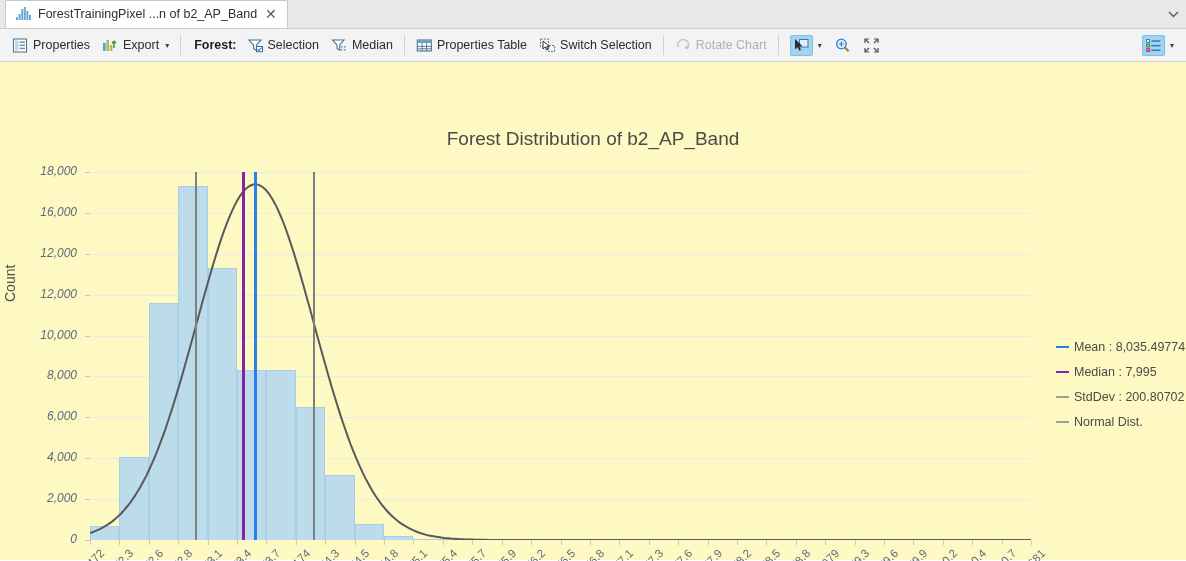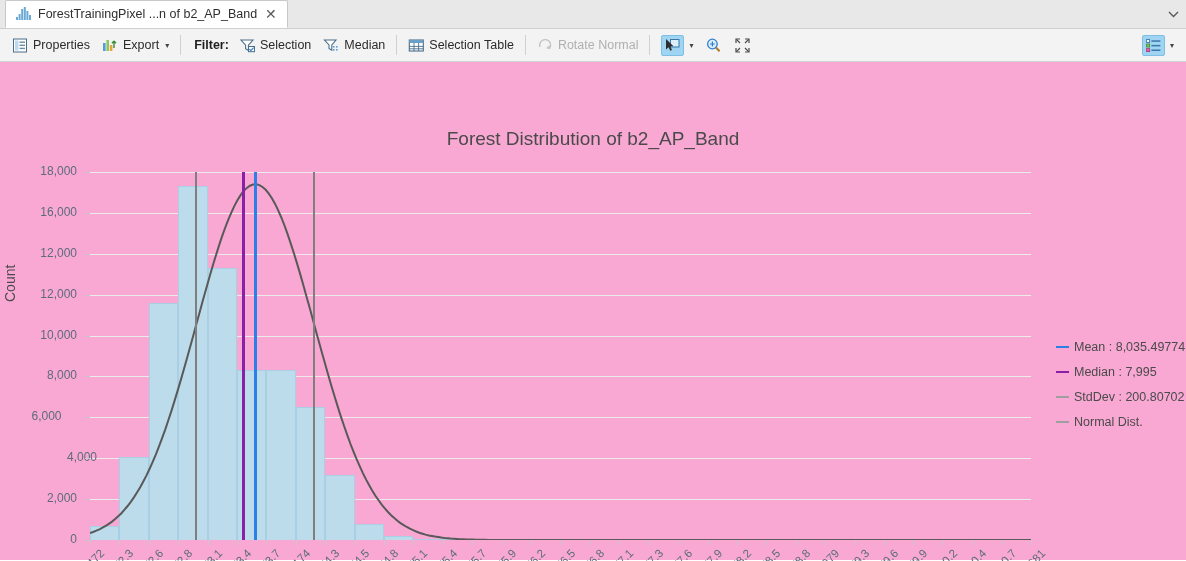--- a/index.html
+++ b/index.html
@@ -63,21 +63,21 @@
   .caret { font-size:8px; color:#444; margin-left:2px; }
   .tb-spacer { flex:1; }
   .tb-icon { width:17px; height:17px; display:block; flex:none; }
   .tb-btn-hl {
     background:#9fd5f3; border:1px solid #7ebfe4;
     border-radius:2px; padding:1px 2px; display:flex; align-items:center;
   }
 
   
   #chart {
-    position:relative; width:1186px; height:498px; background:#f9a8d4;
+    position:relative; width:1186px; height:498px; background:#fef9c3;
   }
   #chart-title {
     position:absolute; left:0; right:0; top:66px;
     text-align:center; font-size:19px; color:#4a4a4a;
   }
   .plot {
     position:absolute;
     left:90px; top:110px; width:941px; height:368px;
   }
   .gridline {
@@ -85,20 +85,21 @@
     background:#ebebeb;
   }
   .axis-base {
     position:absolute; left:0; bottom:0; width:100%; height:1px;
     background:#d7d7d7;
   }
   .ytick-label {
     position:absolute; right:1037px; 
     font-size:12px; color:#5b6b7b; text-align:right;
     white-space:nowrap;
+    font-style:italic;
   }
   .ytick-mark {
     position:absolute; width:5px; height:1px; background:#c8c8c8;
   }
   #ylabel {
     position:absolute; left:2px; top:240px;
     font-size:14px; color:#4a4a4a;
     transform:rotate(-90deg); transform-origin:left top;
     white-space:nowrap;
   }
@@ -177,21 +178,21 @@
         <rect x="7.8" y="8" width="2.6" height="6" fill="#e8a33d"></rect>
         <path d="M12 11 L12 4 M12 4 L10 6.2 M12 4 L14 6.2" stroke="#3c8c3c" stroke-width="1.4" fill="none"></path>
       </svg>
     </span>
     <span>Export</span>
     <span class="caret">▾</span>
   </div>
 
   <div class="tb-sep"></div>
 
-  <span class="tb-label-static">Filter:</span>
+  <span class="tb-label-static">Forest:</span>
 
   <div class="tb-item">
     <span class="tb-icon">
       <svg width="17" height="17" viewBox="0 0 17 17">
         <path d="M2 3 H14 L9.4 8.2 V13.4 L6.6 11.6 V8.2 Z" fill="#fff" stroke="#4a6e8a" stroke-width="1.1"></path>
         <rect x="9.5" y="9.5" width="6" height="5.2" fill="#fff" stroke="#4a6e8a" stroke-width="1"></rect>
         <path d="M10.4 12.2 L11.8 13.6 L14.6 10.7" stroke="#2f7fd0" stroke-width="1.2" fill="none"></path>
       </svg>
     </span>
     <span>Selection</span>
@@ -215,35 +216,45 @@
   <div class="tb-sep"></div>
 
   <div class="tb-item">
     <span class="tb-icon">
       <svg width="17" height="17" viewBox="0 0 17 17">
         <rect x="1.3" y="3" width="14" height="11" fill="#fff" stroke="#4a6e8a" stroke-width="1.1"></rect>
         <rect x="1.3" y="3" width="14" height="3" fill="#6aa0c8"></rect>
         <path d="M6 6 V14 M10.6 6 V14 M1.3 9.4 H15.3 M1.3 11.8 H15.3" stroke="#4a6e8a" stroke-width="0.9"></path>
       </svg>
     </span>
-    <span>Selection Table</span>
-  </div>
-
+    <span>Properties Table</span>
+  </div>
+
+  <div class="tb-item">
+    <span class="tb-icon">
+      <svg width="17" height="17" viewBox="0 0 17 17">
+        <rect x="1.5" y="2" width="8" height="8" fill="none" stroke="#4a6e8a" stroke-width="1" stroke-dasharray="2 1.4"></rect>
+        <path d="M4 4 L4 12 L6.2 10 L7.6 13 L9 12.4 L7.7 9.6 L10.4 9.4 Z" fill="#fff" stroke="#333" stroke-width="1"></path>
+        <rect x="9.6" y="8.5" width="6" height="6" fill="none" stroke="#4a6e8a" stroke-width="1" stroke-dasharray="2 1.4"></rect>
+      </svg>
+    </span>
+    <span>Switch Selection</span>
+  </div>
 
 
   <div class="tb-sep"></div>
 
   <div class="tb-item disabled">
     <span class="tb-icon">
       <svg width="17" height="17" viewBox="0 0 17 17">
         <path d="M3 10 A5.5 5.5 0 1 1 12.5 11.5" stroke="#c3c3c3" stroke-width="1.3" fill="none"></path>
         <path d="M12.5 8 L12.9 12.2 L9.2 11.2 Z" fill="#c3c3c3"></path>
       </svg>
     </span>
-    <span>Rotate Normal</span>
+    <span>Rotate Chart</span>
   </div>
 
   <div class="tb-sep"></div>
 
   <div class="tb-item" style="gap:3px;">
     <span class="tb-btn-hl">
       <span class="tb-icon">
         <svg width="17" height="17" viewBox="0 0 17 17">
           <rect x="6.5" y="2.5" width="8.5" height="7.5" fill="#dceefa" stroke="#3b77a8" stroke-width="1"></rect>
           <path d="M2 2 L2 12.6 L4.6 10.2 L6.3 13.8 L8 13 L6.3 9.6 L9.5 9.3 Z" fill="#2e2e2e"></path>
@@ -420,23 +431,23 @@
       </div>
       <div class="legend-row">
         <span class="legend-swatch" style="background: rgb(158, 158, 158);"></span>
         <span>Normal Dist.</span>
       </div>
     </div>
 <div class="ytick-label" style="left: 0px; width: 77px; top: 470px; right: auto; color: rgb(91, 107, 123);">0</div>
     <div class="ytick-mark" style="left: 85px; top: 478px;"></div>
     <div class="ytick-label" style="left: 0px; width: 77px; top: 429.111px; right: auto; color: rgb(91, 107, 123);">2,000</div>
     <div class="ytick-mark" style="left: 85px; top: 437.111px;"></div>
-    <div class="ytick-label" style="left: 0px; width: 77px; top: 388.222px; right: auto; color: rgb(91, 107, 123); margin-left: 20px;">4,000</div>
+    <div class="ytick-label" style="left: 0px; width: 77px; top: 388.222px; right: auto; color: rgb(91, 107, 123);">4,000</div>
     <div class="ytick-mark" style="left: 85px; top: 396.222px;"></div>
-    <div class="ytick-label" style="left: 8px; width: 77px; top: 347.333px; right: auto; color: rgb(91, 107, 123); text-align: center;">6,000</div>
+    <div class="ytick-label" style="left: 0px; width: 77px; top: 347.333px; right: auto; color: rgb(91, 107, 123);">6,000</div>
     <div class="ytick-mark" style="left: 85px; top: 355.333px;"></div>
     <div class="ytick-label" style="left: 0px; width: 77px; top: 306.444px; right: auto; color: rgb(91, 107, 123); padding-left: 30px;">8,000</div>
     <div class="ytick-mark" style="left: 85px; top: 314.444px;"></div>
     <div class="ytick-label" style="left: 0px; width: 77px; top: 265.556px; right: auto; color: rgb(91, 107, 123);">10,000</div>
     <div class="ytick-mark" style="left: 85px; top: 273.556px;"></div>
     <div class="ytick-label" style="left: 0px; width: 77px; top: 224.667px; right: auto; color: rgb(91, 107, 123);">12,000</div>
     <div class="ytick-mark" style="left: 85px; top: 232.667px;"></div>
     <div class="ytick-label" style="left: 0px; width: 77px; top: 183.778px; right: auto; color: rgb(91, 107, 123);">12,000</div>
     <div class="ytick-mark" style="left: 85px; top: 191.778px;"></div>
     <div class="ytick-label" style="left: 0px; width: 77px; top: 142.889px; right: auto; color: rgb(91, 107, 123);">16,000</div>

